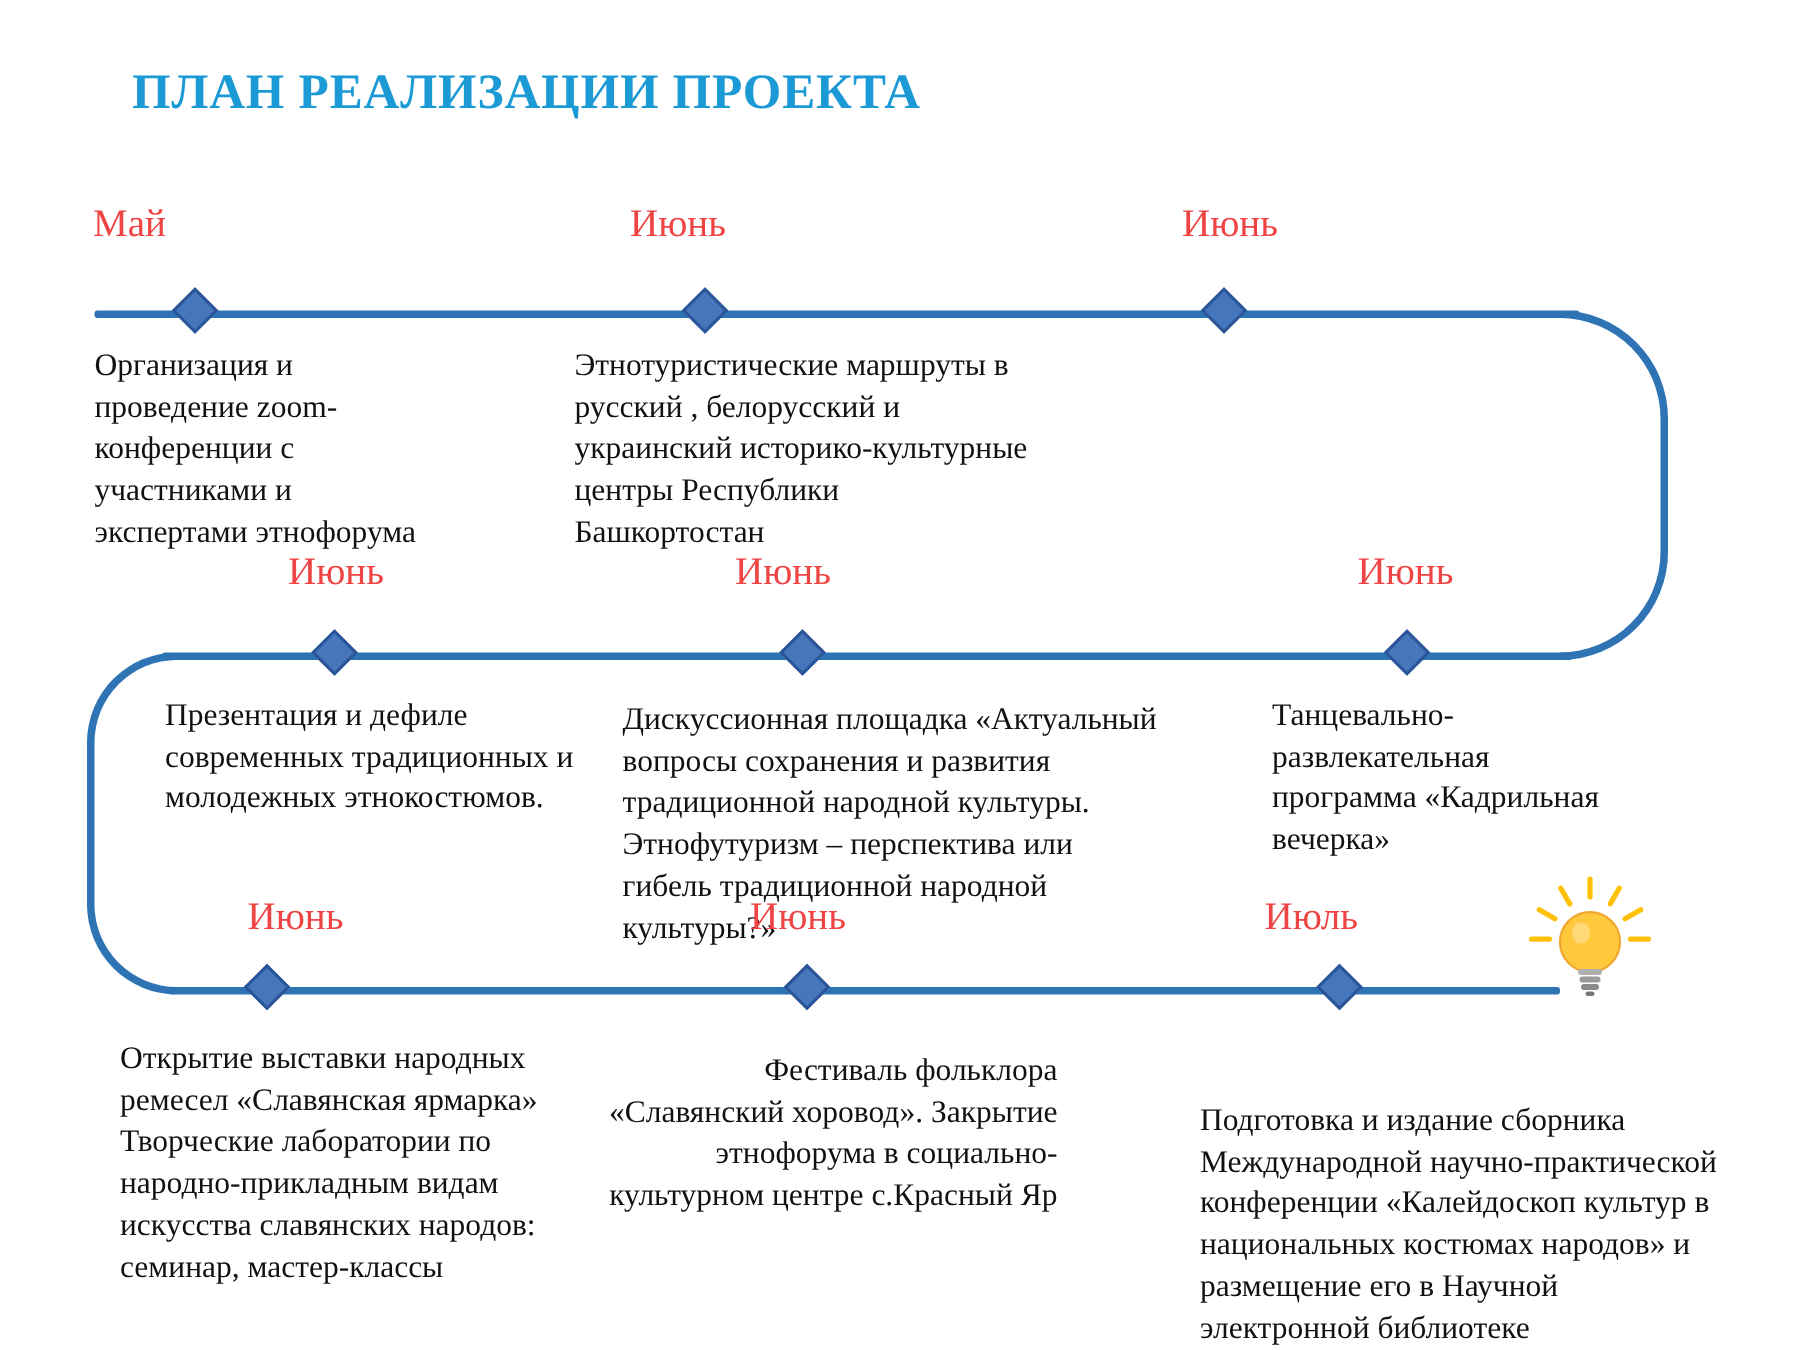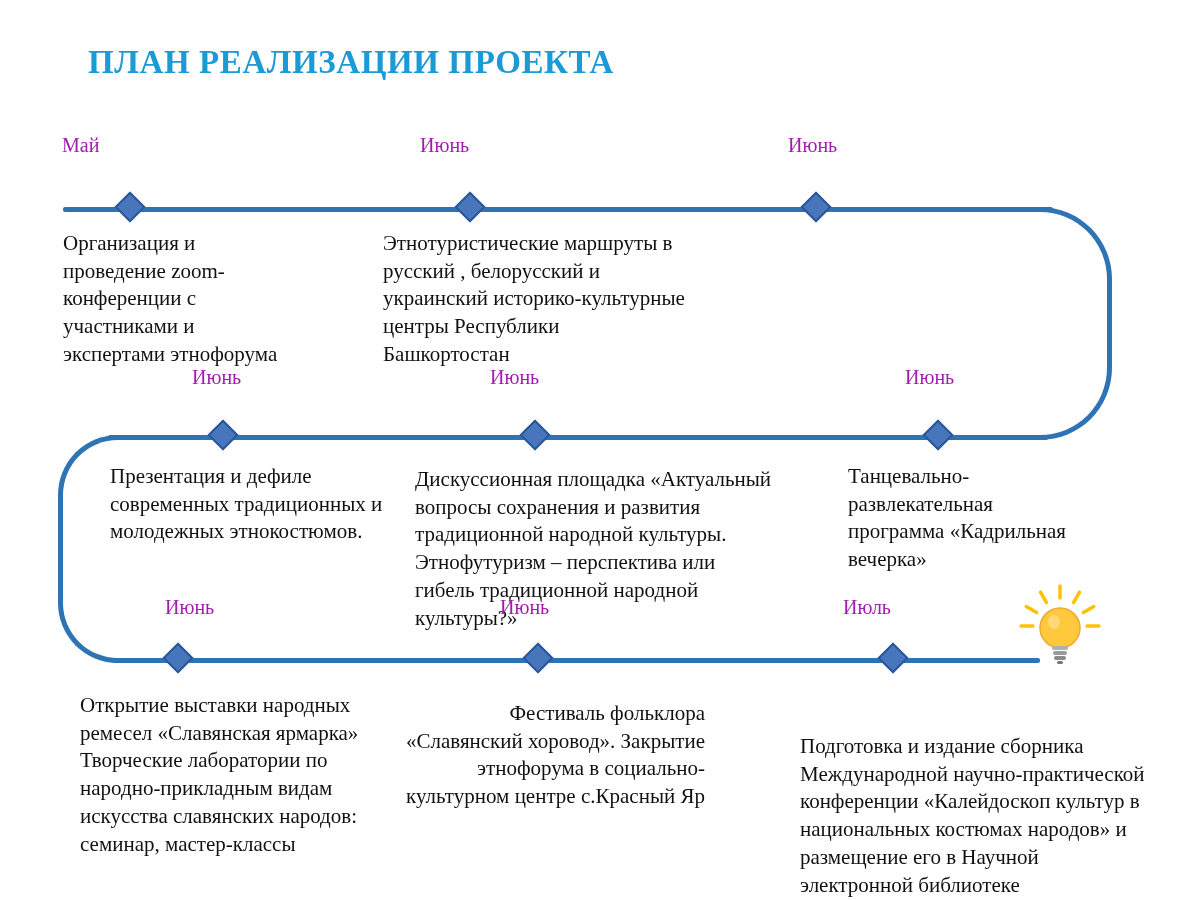--- a/index.html
+++ b/index.html
@@ -22,21 +22,21 @@
   .tl-curve { position: absolute; border: 5px solid #2e74b5; background: transparent; }
   .curve-right { border-left: none; border-top-right-radius: 120px; border-bottom-right-radius: 120px; }
   .curve-left  { border-right: none; border-top-left-radius: 120px; border-bottom-left-radius: 120px; }
 
   .diamond {
     position: absolute; width: 22px; height: 22px;
     background: #4776bc; border: 2px solid #2a5699;
     transform: rotate(45deg);
   }
 
-  .month { position: absolute; font-size: 20px; color: #a21caf; white-space: nowrap; }
+  .month { position: absolute; font-size: 26px; color: #ef4444; white-space: nowrap; }
   .desc  { position: absolute; font-size: 21px; line-height: 1.32; color: #111111; }
 
   .bulb-wrap { position: absolute; left: 1012px; top: 580px; width: 90px; height: 100px; }
 </style>
 </head>
 <body>
 
 <div class="canvas">
 
   <div class="title">ПЛАН РЕАЛИЗАЦИИ ПРОЕКТА</div>

